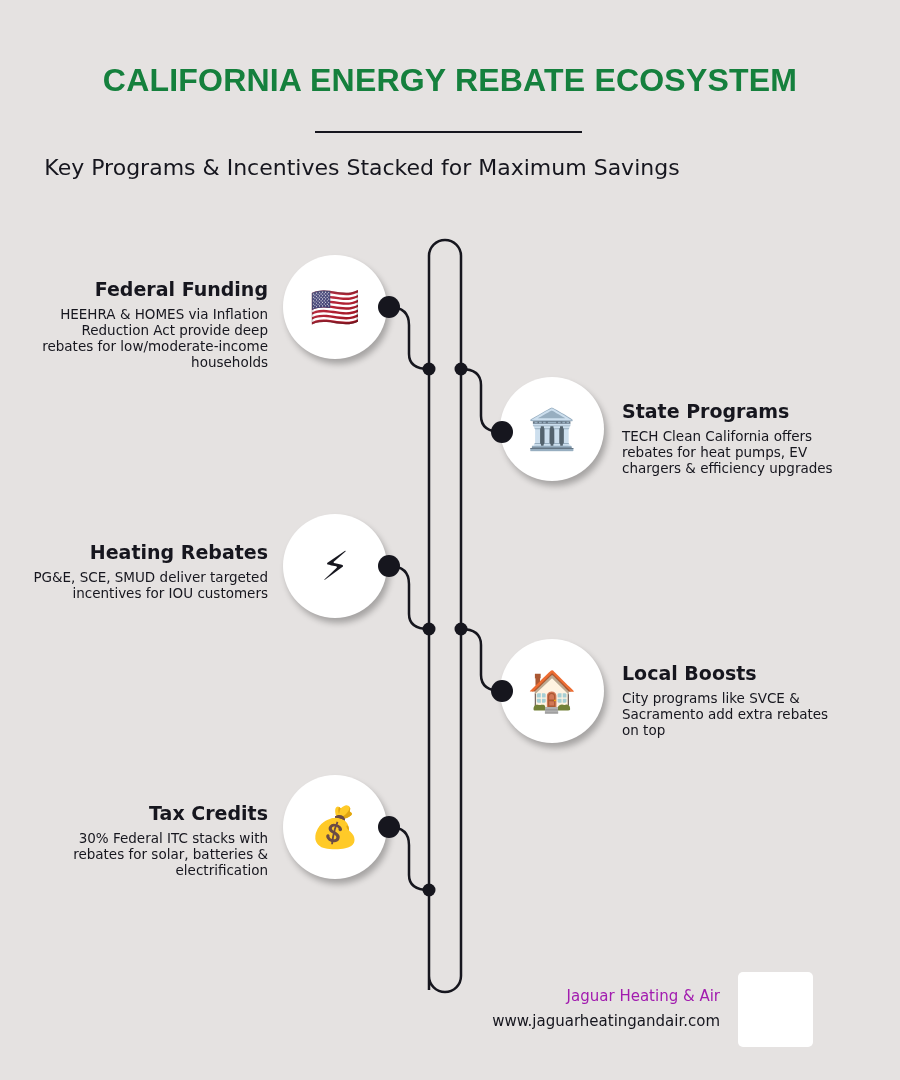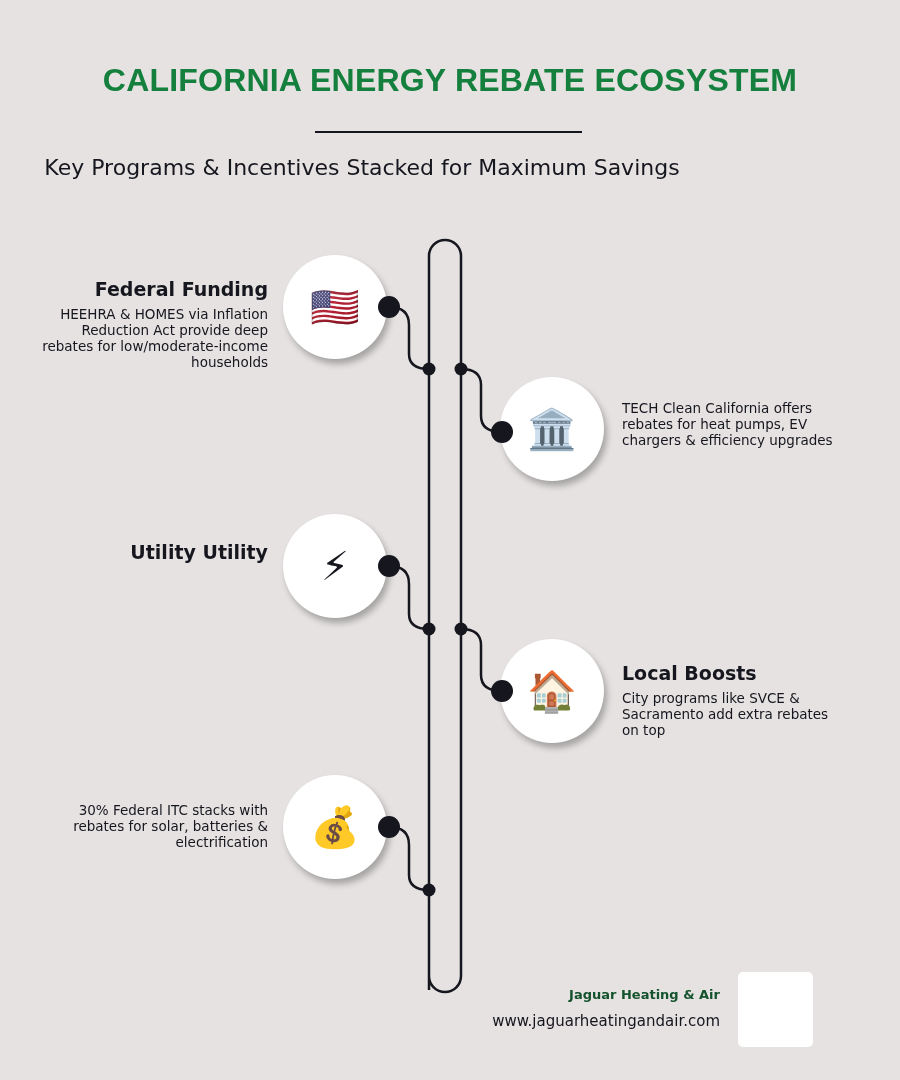--- a/index.html
+++ b/index.html
@@ -62,21 +62,21 @@
     .item p {
       margin: 0;
       font-family: "DejaVu Sans", sans-serif;
       font-size: 13.5px;
       line-height: 16px;
       color: #16161e;
     }
     .brand-name {
       position: absolute; right: 180px; top: 987px;
       font-family: "DejaVu Sans", sans-serif;
-      font-weight: 700; font-size: 13px; color: #14532d;
+      font-weight: 400; font-size: 15px; color: #a21caf;
       text-align: right;
     }
     .brand-url {
       position: absolute; right: 180px; top: 1012px;
       font-family: "DejaVu Sans", sans-serif;
       font-size: 15px; color: #16161e;
       text-align: center;
     }
     .logo-box {
       position: absolute; left: 738px; top: 972px;
@@ -122,43 +122,46 @@
 <div class="item left" style="right:632px; top:278px; width:240px;">
   <h3>Federal Funding</h3>
   <p>HEEHRA &amp; HOMES via Inflation Reduction Act provide deep rebates for low/moderate-income households</p>
 </div>
 
 <div class="circle" style="left:500px; top:377px;">
   <span>🏛️</span>
 </div>
 <div class="dot" style="left:491px; top:421px;"></div>
 <div class="item right" style="left:622px; top:400px; width:220px;">
+  <h3>State Programs</h3>
   <p>TECH Clean California offers rebates for heat pumps, EV chargers &amp; efficiency upgrades</p>
 </div>
 
 <div class="circle" style="left:283px; top:514px;">
   <span>⚡</span>
 </div>
 <div class="dot" style="left:378px; top:555px;"></div>
 <div class="item left" style="right:632px; top:541px; width:240px;">
-  <h3>Utility Utility</h3>
+  <h3>Heating Rebates</h3>
+  <p>PG&amp;E, SCE, SMUD deliver targeted incentives for IOU customers</p>
 </div>
 
 <div class="circle" style="left:500px; top:639px;">
   <span>🏠</span>
 </div>
 <div class="dot" style="left:491px; top:680px;"></div>
 <div class="item right" style="left:622px; top:662px; width:220px;">
   <h3>Local Boosts</h3>
   <p>City programs like SVCE &amp; Sacramento add extra rebates on top</p>
 </div>
 
 <div class="circle" style="left:283px; top:775px;">
   <span>💰</span>
 </div>
 <div class="dot" style="left:378px; top:816px;"></div>
 <div class="item left" style="right:632px; top:802px; width:240px;">
+  <h3>Tax Credits</h3>
   <p>30% Federal ITC stacks with rebates for solar, batteries &amp; electrification</p>
 </div>
 
 <div class="brand-name">Jaguar Heating &amp; Air</div>
 <div class="brand-url">www.jaguarheatingandair.com</div>
 <div class="logo-box"></div>
 
 </body></html>

